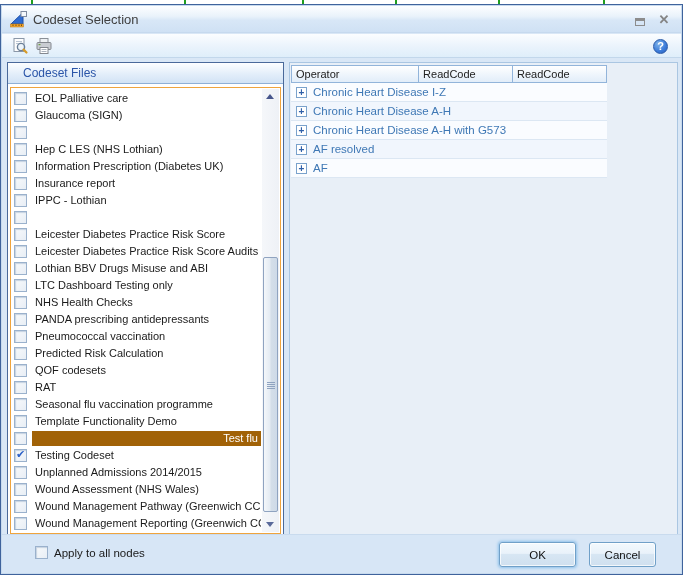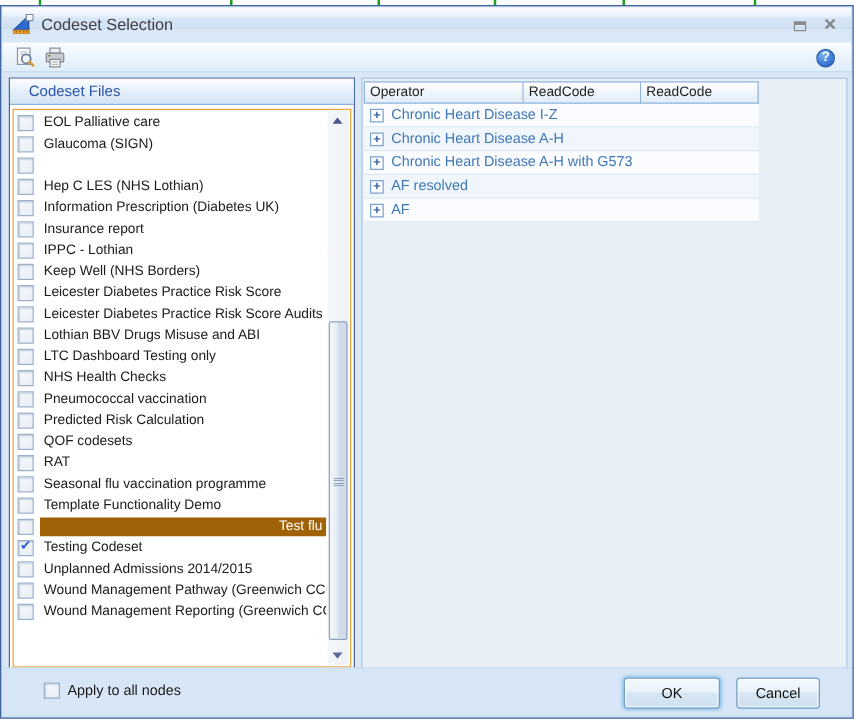--- a/index.html
+++ b/index.html
@@ -19,21 +19,21 @@
   
   .dialog {
     position:absolute; top:4px; left:0; width:683px; height:571px;
     border:1px solid #3f639c;
     box-shadow: inset 0 0 0 1px #c7daee;
     background:#d9e7f6;
   }
 
   
   .titlebar {
-    position:absolute; top:1px; left:1px; right:1px; height:17px;
+    position:absolute; top:1px; left:1px; right:1px; height:27px;
     background:linear-gradient(#fdfeff, #e9f2fb 40%, #d8e7f7 55%, #cfe1f4);
     border-bottom:1px solid #c6d9ee;
   }
   .app-icon { position:absolute; left:8px; top:5px; width:17px; height:17px; }
   .title-text {
     position:absolute; left:31px; top:0; line-height:27px;
     font-size:13px; color:#404040;
   }
   .win-btn { position:absolute; top:6px; width:18px; height:16px; text-align:center; cursor:default; }
   .min-btn { right:32px; }
@@ -238,41 +238,44 @@
             <div class="list-item">
               <span class="cb"></span>
               <span class="item-label">Insurance report</span>
             </div>
             <div class="list-item">
               <span class="cb"></span>
               <span class="item-label">IPPC - Lothian</span>
             </div>
             <div class="list-item">
               <span class="cb"></span>
-              <span class="item-label">Keep Well (NHS Borders)</span>
             </div>
             <div class="list-item">
               <span class="cb"></span>
               <span class="item-label">Leicester Diabetes Practice Risk Score</span>
             </div>
             <div class="list-item">
               <span class="cb"></span>
               <span class="item-label">Leicester Diabetes Practice Risk Score Audits</span>
             </div>
             <div class="list-item">
               <span class="cb"></span>
               <span class="item-label">Lothian BBV Drugs Misuse and ABI</span>
             </div>
             <div class="list-item">
               <span class="cb"></span>
               <span class="item-label">LTC Dashboard Testing only</span>
             </div>
             <div class="list-item">
               <span class="cb"></span>
               <span class="item-label">NHS Health Checks</span>
+            </div>
+            <div class="list-item">
+              <span class="cb"></span>
+              <span class="item-label">PANDA prescribing antidepressants</span>
             </div>
             <div class="list-item">
               <span class="cb"></span>
               <span class="item-label">Pneumococcal vaccination</span>
             </div>
             <div class="list-item">
               <span class="cb"></span>
               <span class="item-label">Predicted Risk Calculation</span>
             </div>
             <div class="list-item">
@@ -295,20 +298,24 @@
               <span class="cb"></span>
               <span class="item-label selected">Test flu</span>
             </div>
             <div class="list-item">
               <span class="cb checked"></span>
               <span class="item-label">Testing Codeset</span>
             </div>
             <div class="list-item">
               <span class="cb"></span>
               <span class="item-label">Unplanned Admissions 2014/2015</span>
+            </div>
+            <div class="list-item">
+              <span class="cb"></span>
+              <span class="item-label">Wound Assessment (NHS Wales)</span>
             </div>
             <div class="list-item">
               <span class="cb"></span>
               <span class="item-label">Wound Management Pathway (Greenwich CCG)</span>
             </div>
             <div class="list-item">
               <span class="cb"></span>
               <span class="item-label">Wound Management Reporting (Greenwich CCG)</span>
             </div>
           </div>

